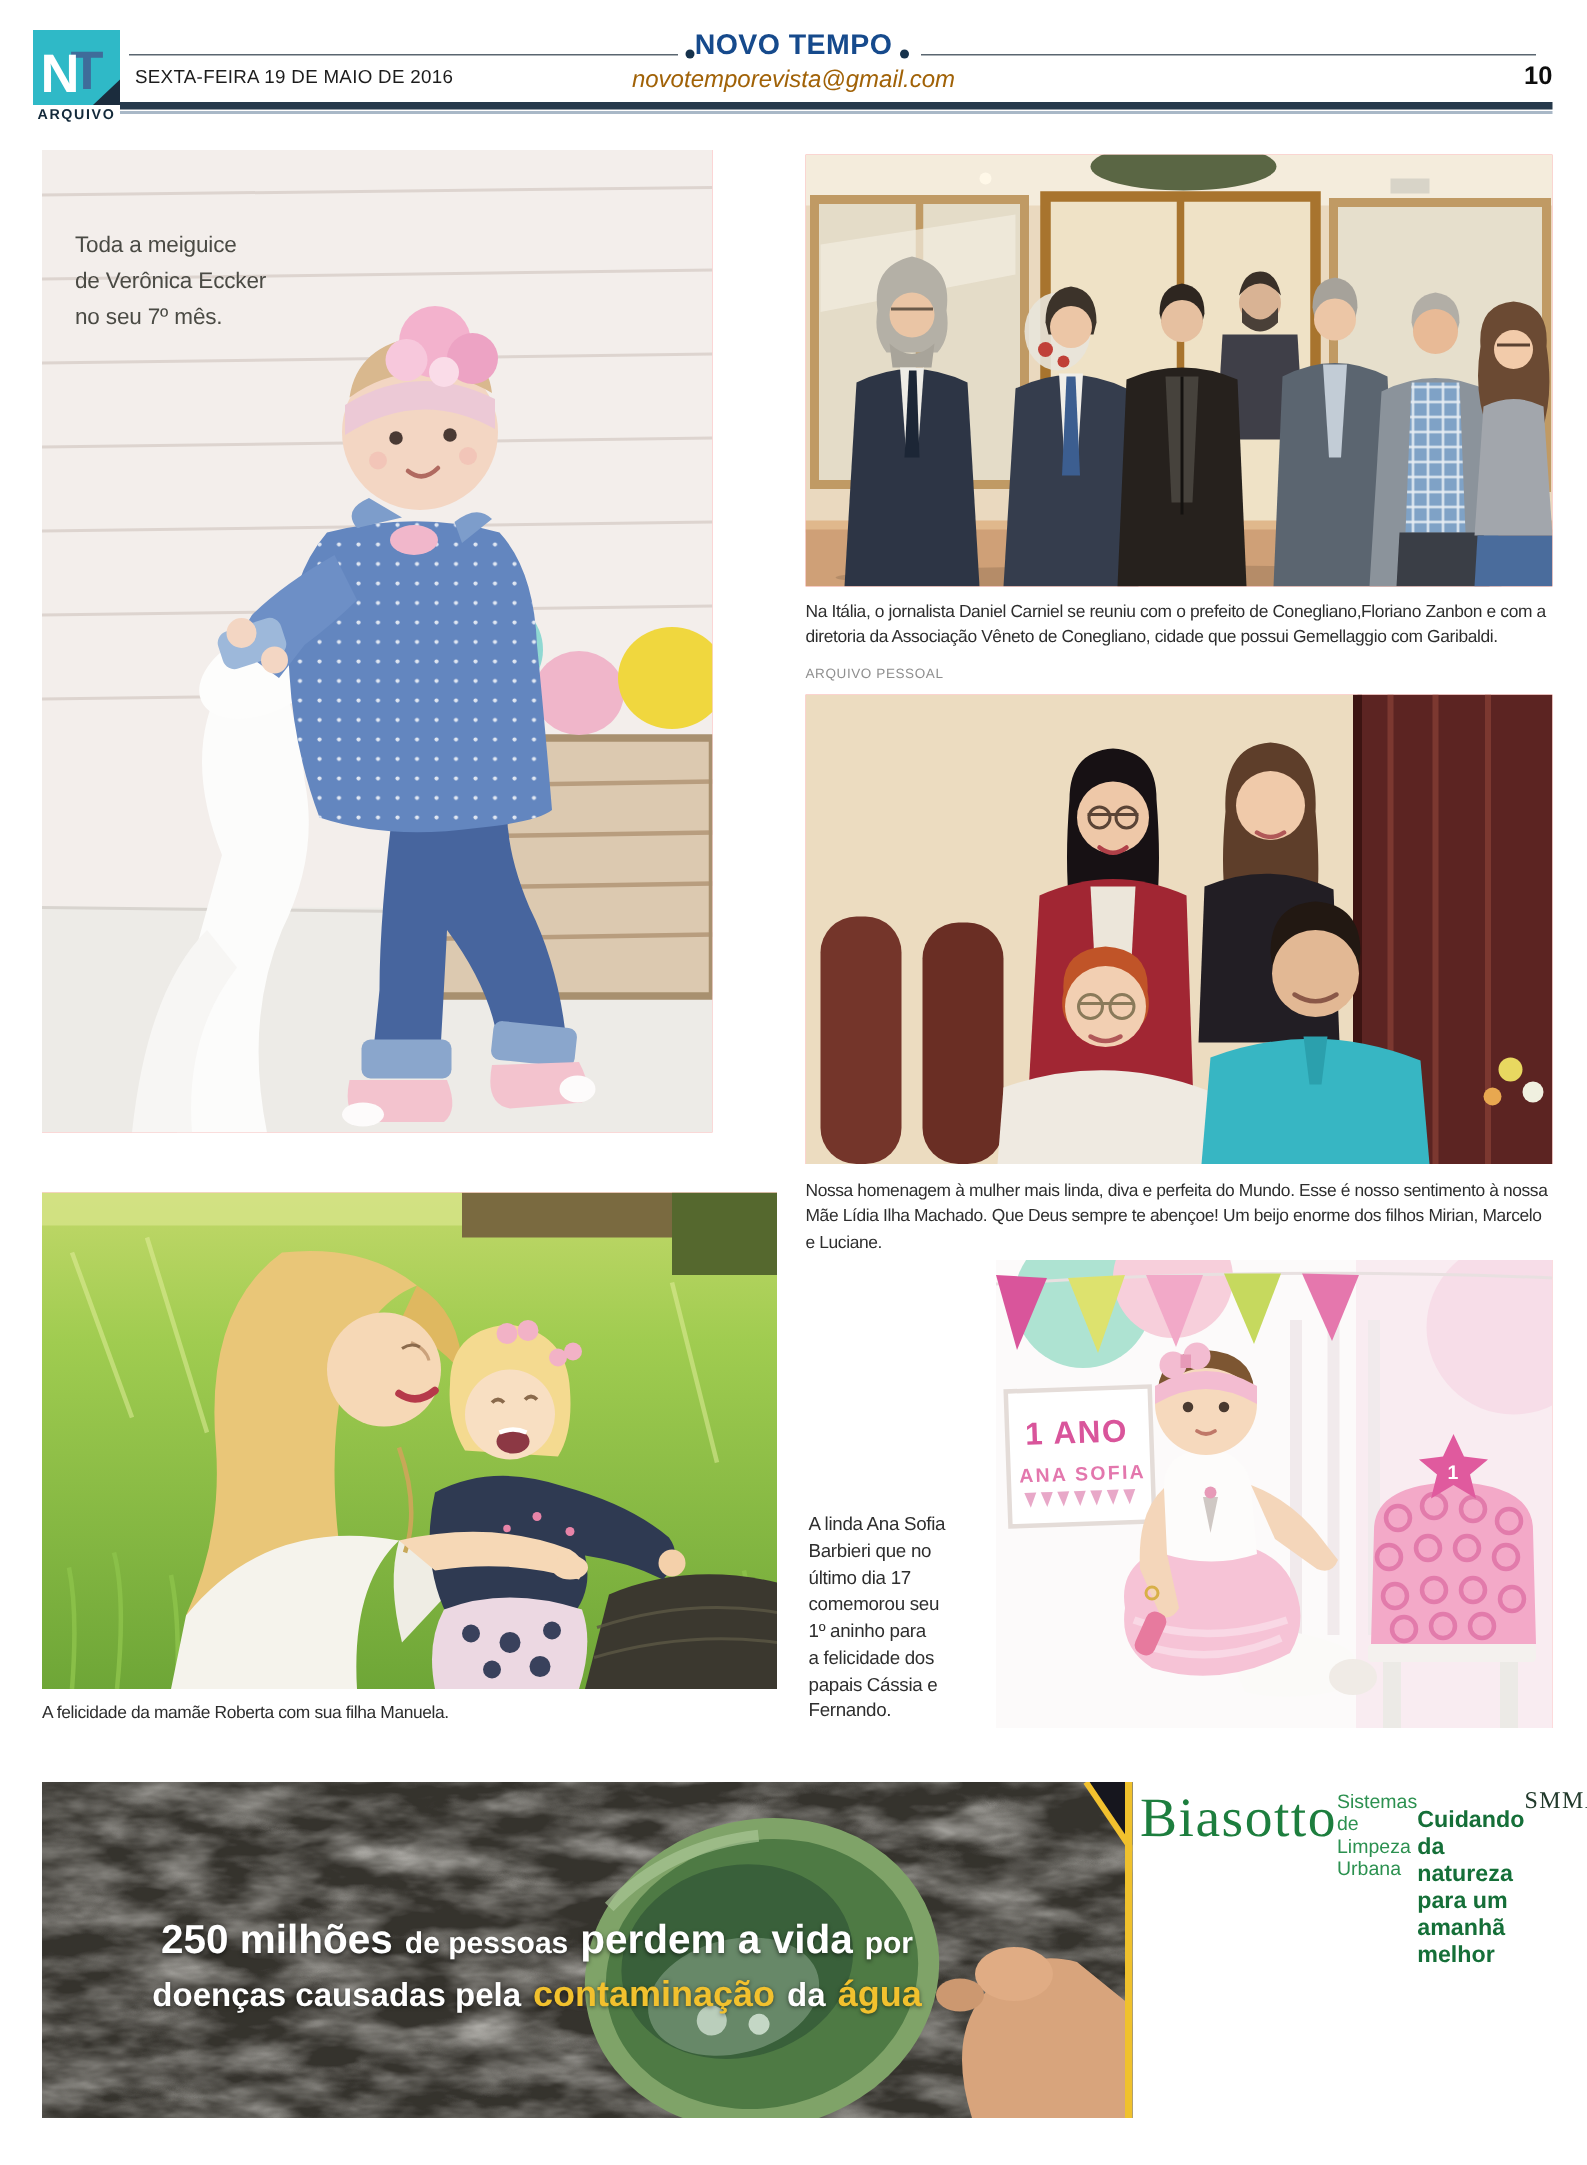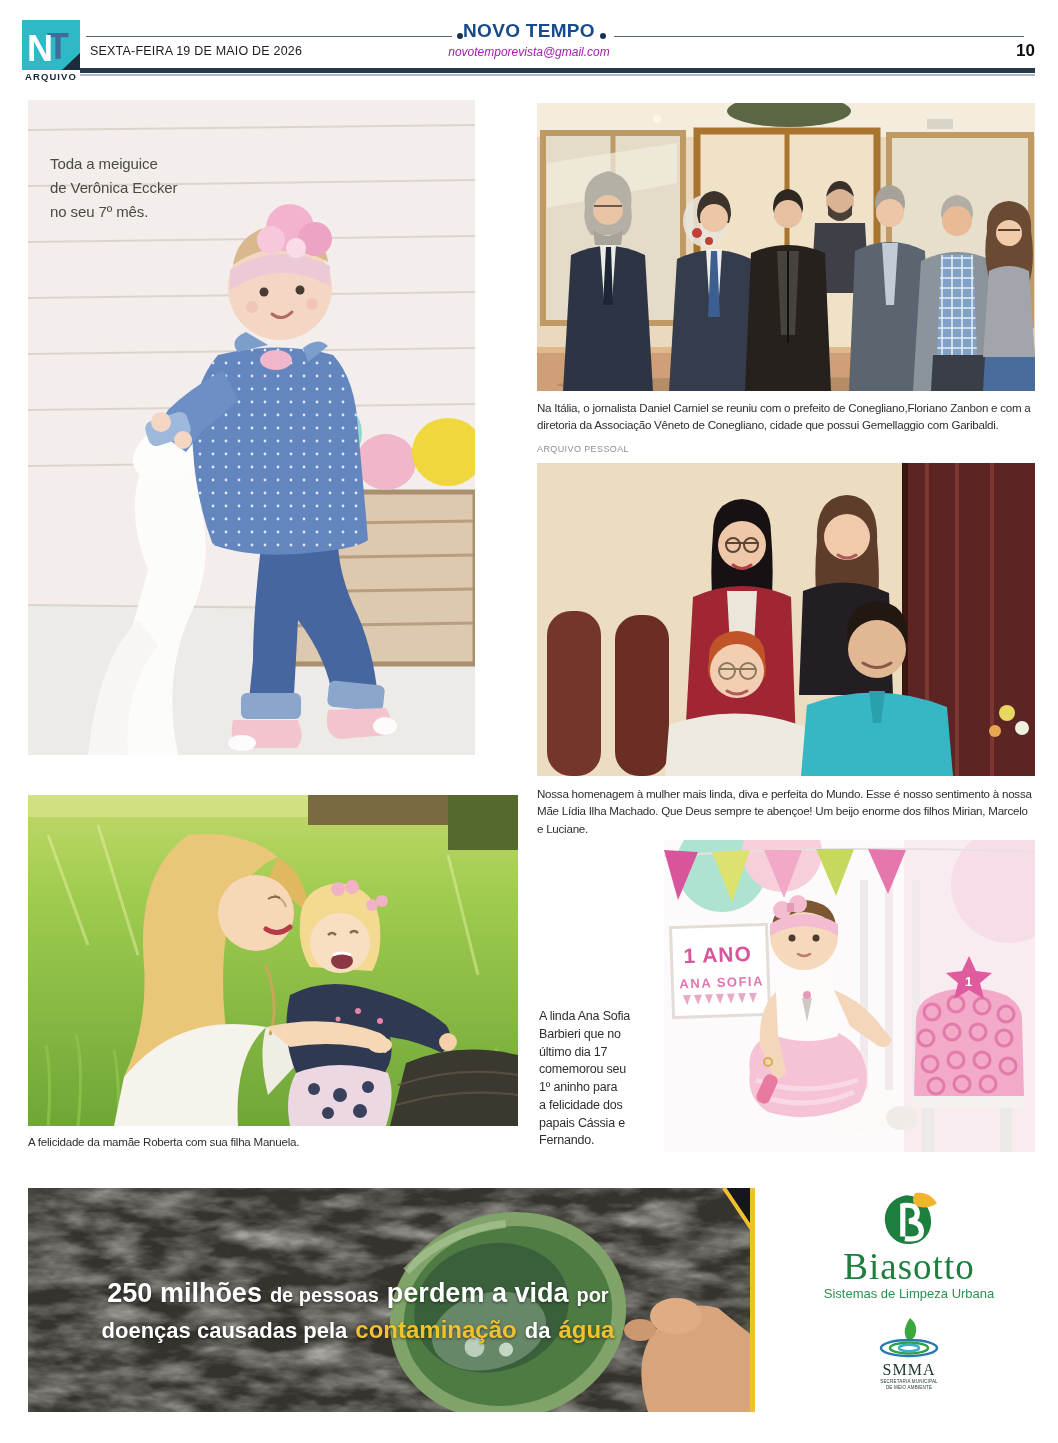--- a/index.html
+++ b/index.html
@@ -12,21 +12,21 @@
 #hdr-logo{position:absolute;left:22px;top:20px;width:58px;height:50px}
 #hdr-weekend{position:absolute;left:20px;top:71px;width:62px;text-align:center;font-size:9.5px;font-weight:bold;letter-spacing:1.1px;color:#13293a;background:#fff}
 #hdr-date{position:absolute;left:90px;top:44px;font-size:12.5px;color:#1c1c1c;letter-spacing:0.2px}
 .thin-rule{position:absolute;top:36px;height:1px;background:#5a6670}
 #rule-left{left:86px;width:366px}
 #rule-right{left:614px;width:410px}
 .hdr-bullet{position:absolute;top:33px;width:6px;height:6px;border-radius:50%;background:#16324c}
 #bullet-l{left:457px}
 #bullet-r{left:600px}
 #mast-title{position:absolute;left:404px;top:20px;width:250px;text-align:center;font-size:19px;font-weight:bold;color:#164a8c;letter-spacing:0.3px}
-#mast-email{position:absolute;left:404px;top:45px;width:250px;text-align:center;font-style:italic;font-size:12px;color:#a21caf}
+#mast-email{position:absolute;left:404px;top:45px;width:250px;text-align:center;font-style:italic;font-size:16px;color:#a16207}
 #hdr-pageno{position:absolute;left:988px;top:41px;width:47px;text-align:right;font-size:17px;font-weight:bold;color:#0e0e0e}
 #hdr-double-rule{position:absolute;left:80px;top:68px;width:955px}
 #hdr-double-rule .dark{height:5px;background:#26394b}
 #hdr-double-rule .light{height:2px;background:#a9b8c7;margin-top:1px}
 
 
 .photo{position:absolute;overflow:hidden;background:#fca5a5}
 .photo svg{display:block;width:100%;height:100%}
 #ph-veronica{left:28px;top:100px;width:447px;height:655px}
 #ph-italy{left:537px;top:103px;width:498px;height:288px}
@@ -50,41 +50,41 @@
 #ad-yellow-stripe{position:absolute;right:0;top:0;bottom:0;width:5px;background:#f0c12c}
 #ad-text{position:absolute;left:30px;top:86px;width:600px;text-align:center;text-shadow:0 1px 3px rgba(0,0,0,0.55);line-height:1.45}
 .seg{margin-right:8px;font-weight:bold;white-space:nowrap}
 .seg:last-child{margin-right:0}
 .seg.big{font-size:27px;color:#ffffff}
 .seg.small{font-size:20px;color:#ffffff}
 .seg.mid{font-size:22px;color:#ffffff}
 .seg.yellow{font-size:24px;color:#f2c12e}
 
 
-#biasotto{position:absolute;left:760px;top:1192px;width:298px;height:228px;display:flex;flex-direction:column;align-items:center}
+#biasotto{position:absolute;left:760px;top:1192px;width:298px;height:228px;display:flex;flex-direction:row;}
 #b-name{font-family:"Liberation Serif",serif;font-size:37px;color:#1d7e3e;letter-spacing:1px;line-height:1;margin-top:2px}
 #b-sub{font-size:13px;color:#2c9150;margin-top:1px}
 #b-tag{font-size:15.5px;font-weight:bold;color:#156f38;margin-top:13px}
 #smma-name{font-family:"Liberation Serif",serif;font-size:16px;font-weight:normal;color:#223a2c;letter-spacing:1px;margin-top:0}
 #smma-sub{font-size:4.5px;color:#223a2c;text-align:center;line-height:1.3;letter-spacing:0.2px}
 </style>
 </head>
 <body>
 
 <div id="page">
 
   <div>
     <svg id="hdr-logo" viewBox="0 0 58 50">
       <rect width="58" height="50" fill="#2fb9c7"></rect>
       <text x="25" y="39" font-size="36" font-weight="bold" fill="#3f6c9a">T</text>
       <text x="5" y="41" font-size="36" font-weight="bold" fill="#ffffff">N</text>
       <polygon points="58,50 40,50 58,33" fill="#1b2c3d"></polygon>
     </svg>
     <div id="hdr-weekend">ARQUIVO</div>
-    <div id="hdr-date">SEXTA-FEIRA 19 DE MAIO DE 2026</div>
+    <div id="hdr-date">SEXTA-FEIRA 19 DE MAIO DE 2016</div>
     <div id="rule-left" class="thin-rule"></div>
     <div id="rule-right" class="thin-rule"></div>
     <div id="bullet-l" class="hdr-bullet"></div>
     <div id="bullet-r" class="hdr-bullet"></div>
     <div id="mast-title">NOVO TEMPO</div>
     <div id="mast-email">novotemporevista@gmail.com</div>
     <div id="hdr-pageno">10</div>
     <div id="hdr-double-rule">
       <div class="dark"></div>
         <div class="light"></div>
@@ -518,20 +518,21 @@
   </div>
 
   <section id="biasotto">
     <svg width="62" height="54" viewBox="0 0 60 52">
       <path d="M28 3 C13 5 5 17 7 30 C9 44 21 52 33 50 C47 48 53 36 51 24 C49 12 41 4 28 3 Z" fill="#1c7f3f"></path>
       <path d="M36 1 C46 -1 54 5 57 11 C49 16 41 16 35 12 C33 8 34 3 36 1 Z" fill="#f2b42c"></path>
       <path d="M24 11 L24 43 M24 13 Q38 11 38 21 Q38 27 30 28 Q42 29 42 38 Q42 47 26 45" stroke="#ffffff" stroke-width="5" fill="none"></path>
     </svg>
     <div id="b-name">Biasotto</div>
     <div id="b-sub">Sistemas de Limpeza Urbana</div>
+    <div id="b-tag">Cuidando da natureza para um amanhã melhor</div>
     <svg width="74" height="44" viewBox="0 0 74 44" style="margin-top:16px">
       <path d="M38 1 Q47 8 43 19 Q39 25 34 21 Q30 12 38 1 Z" fill="#3aa83c"></path>
       <g fill="none">
         <ellipse cx="37" cy="31" rx="28" ry="8" stroke="#2878b0" stroke-width="2.5"></ellipse>
         <ellipse cx="37" cy="31" rx="19" ry="5.5" stroke="#30a048" stroke-width="2.5"></ellipse>
         <ellipse cx="37" cy="31" rx="10" ry="3.2" stroke="#38b0c8" stroke-width="2.5"></ellipse>
       </g>
     </svg>
     <div id="smma-name">SMMA</div>
     <div id="smma-sub" class="preline">SECRETARIA MUNICIPAL

